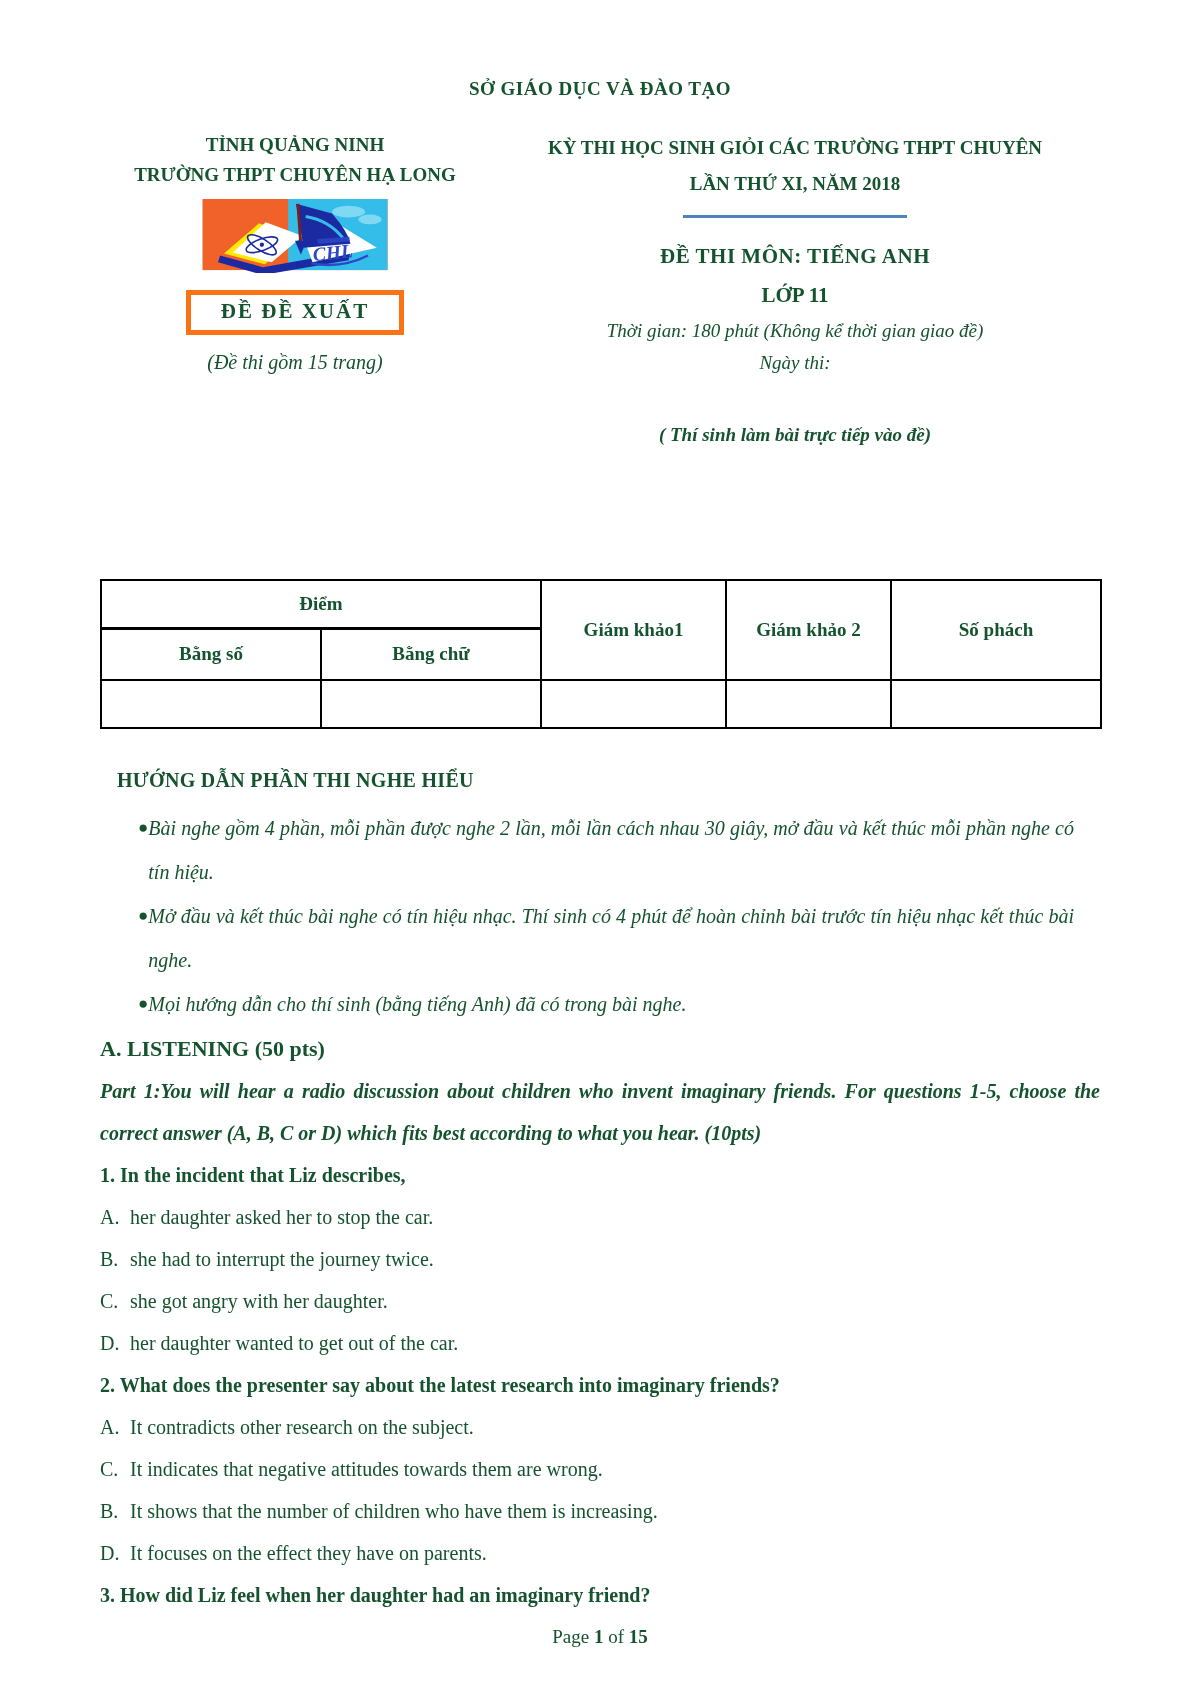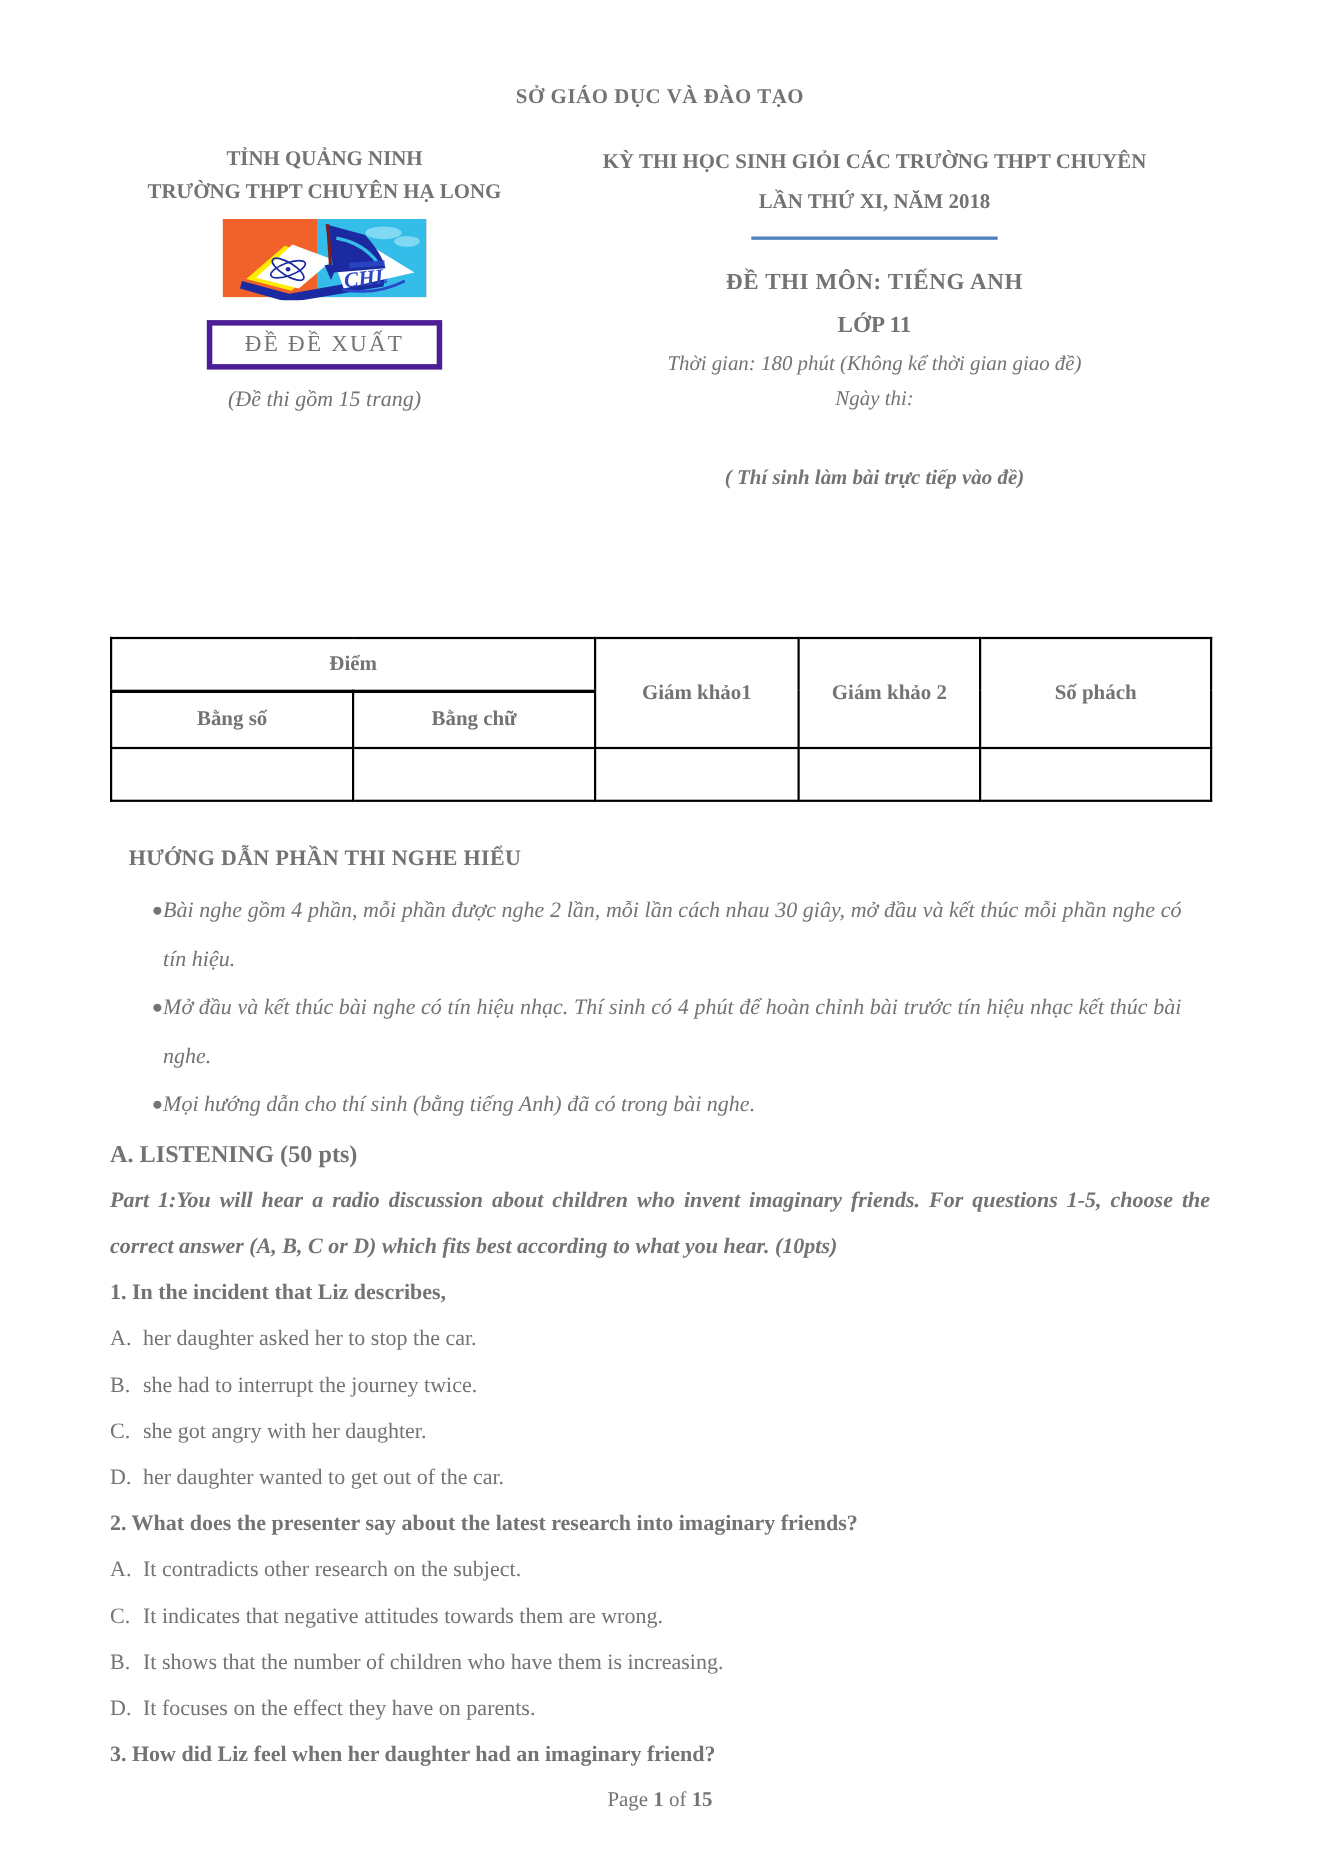--- a/index.html
+++ b/index.html
@@ -3,21 +3,21 @@
 <meta charset="utf-8">
 <style>
   * { box-sizing: border-box; }
   html, body { margin: 0; padding: 0; background: #ffffff; }
   .page {
     position: relative;
     width: 1200px;
     height: 1698px;
     margin: 0 auto;
     background: #ffffff;
-    color: #737373;
+    color: #14532d;
     font-family: "Liberation Serif", "DejaVu Serif", serif;
     overflow: hidden;
   }
   .content { padding: 0 100px; }
 
   
   .dept-title {
     padding-top: 78px;
     text-align: center;
     font-weight: bold;
@@ -30,23 +30,23 @@
 
   .col-left .province,
   .col-left .school { font-weight: bold; font-size: 19px; line-height: 30px; }
 
   .logo-wrap { margin-top: 9px; }
   .logo-wrap svg { display: inline-block; }
 
   .proposal-box {
     display: inline-block;
     margin-top: 13px;
-    border: 5px solid #4c1d95;
+    border: 5px solid #f97316;
     padding: 4px 30px 6px 30px;
-    font-weight: normal;
+    font-weight: bold;
     font-size: 21px;
     letter-spacing: 2px;
   }
   .pages-note { margin-top: 14px; font-style: italic; font-size: 20px; line-height: 26px; }
 
   .col-right .contest-line { font-weight: bold; font-size: 19px; line-height: 36px; }
   .blue-rule {
     width: 224px; height: 3px;
     margin: 13px auto 0 auto;
     background: #4F81BD;

